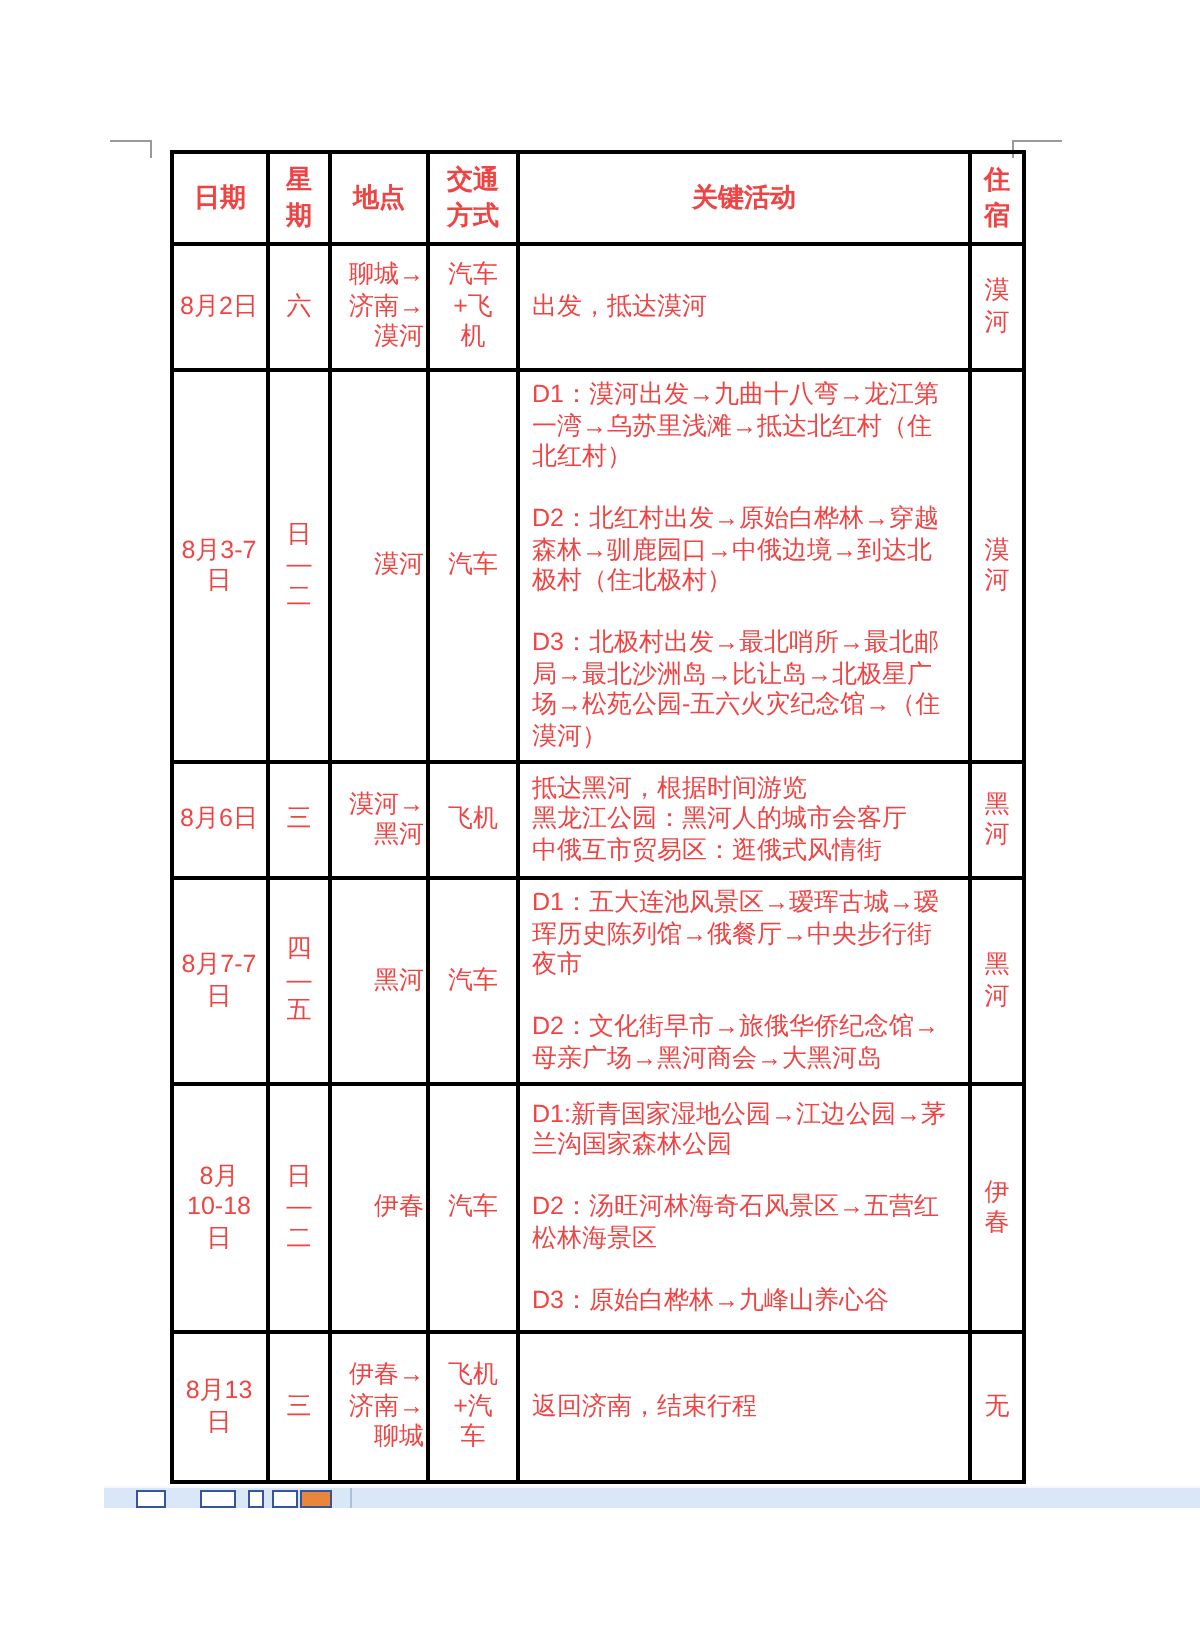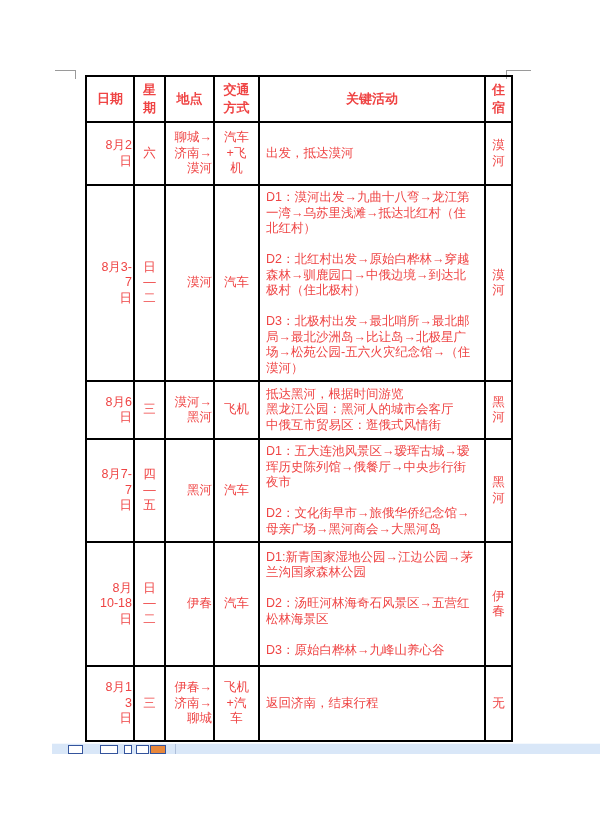--- a/index.html
+++ b/index.html
@@ -15,21 +15,21 @@
 
   
   #page-clip { position:absolute; left:0; top:0; width:600px; height:743px; overflow:hidden; }
 
   table.itinerary { position:absolute; left:85px; top:75px; width:426px;
     border-collapse:collapse; table-layout:fixed; color:#ef4444; }
   .itinerary td, .itinerary th { border:2px solid #000; vertical-align:middle;
     white-space:pre-line; word-break:break-all; overflow:hidden; }
   .itinerary th { font-size:13px; font-weight:bold; text-align:center; padding:2px 1px; }
   .itinerary td { font-size:12.5px; line-height:15.5px; padding:2px 1px; }
-  td.c-date { text-align:right; padding-left:13px; }
+  td.c-date { text-align:center; padding-left:0; }
   td.c-week { text-align:center; }
   td.c-loc  { text-align:right; }
   td.c-tra  { text-align:center; }
   td.c-act  { text-align:left; padding:4px 6px;border-radius:23px; }
   td.c-stay { text-align:center; }
 
   tr.hdr { height:46px; }
   tr.r1 { height:63px; }  tr.r2 { height:177px; } tr.r3 { height:58px; }
   tr.r4 { height:96px; }  tr.r5 { height:46px; }  tr.r6 { height:124px; }
   tr.r7 { height:75px; }

